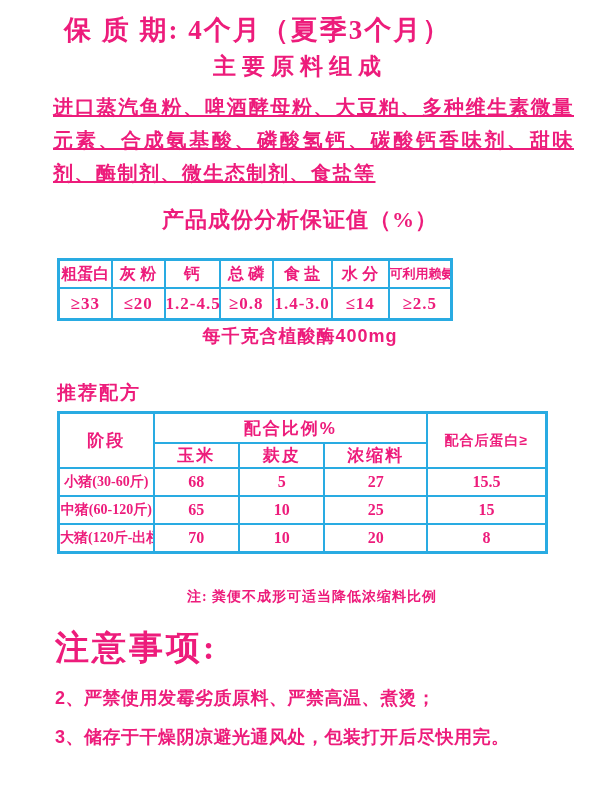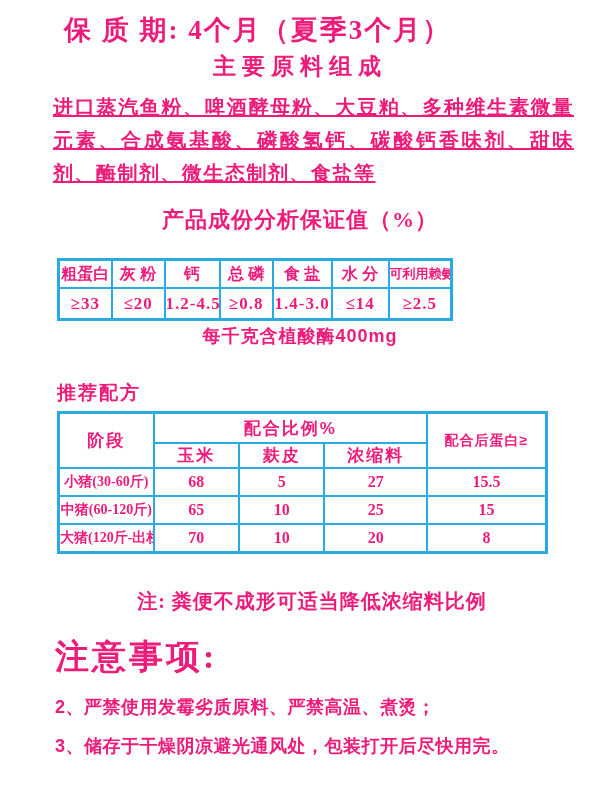--- a/index.html
+++ b/index.html
@@ -32,21 +32,21 @@
   .phytase{margin-top:3px;text-align:center;font-family:Liberation Sans, sans-serif;font-weight:bold;font-size:18px;letter-spacing:1px;}
   .formula-title{margin:32px 0 0 57px;font-family:"Liberation Serif",serif;font-weight:bold;font-size:19px;letter-spacing:2px;}
   .t2{margin:5px 0 0 57px;width:491px;border:3px solid #29ABE2;}
   .t2 th,.t2 td{border:2px solid #29ABE2;text-align:center;padding:0;overflow:hidden;white-space:nowrap;}
   .t2 th{font-weight:bold;font-size:17px;letter-spacing:2px;}
   .t2 .r1 th{height:28px;}
   .t2 .r2 th{height:22px;}
   .t2 td{height:26px;font-family:"Liberation Serif",serif;font-weight:bold;font-size:16px;}
   .t2 td.stage{font-size:14px;letter-spacing:0;}
   .t2 .protein-col{font-size:14px;letter-spacing:1px;}
-  .formula-note{margin-top:34px;text-align:center;font-family:"Liberation Serif",serif;font-weight:bold;font-size:20px;letter-spacing:1px;padding-left:24px;}
+  .formula-note{margin-top:34px;text-align:center;font-family:"Liberation Serif",serif;font-weight:bold;font-size:14px;letter-spacing:1px;padding-left:24px;}
   .precautions-title{margin:19px 0 0 55px;font-family:"Liberation Serif",serif;font-weight:bold;font-size:34px;letter-spacing:3px;}
   .precaution-list{margin:8px 0 0 55px;padding:0;list-style:none;}
   .precaution-item{margin-top:15px;font-weight:bold;font-size:18px;letter-spacing:0.5px;}
 </style>
 </head>
 <body>
 
 <div class="shelf-life">保 质 期: 4个月（夏季3个月）</div>
 
 <div class="main-title">主要原料组成</div>

